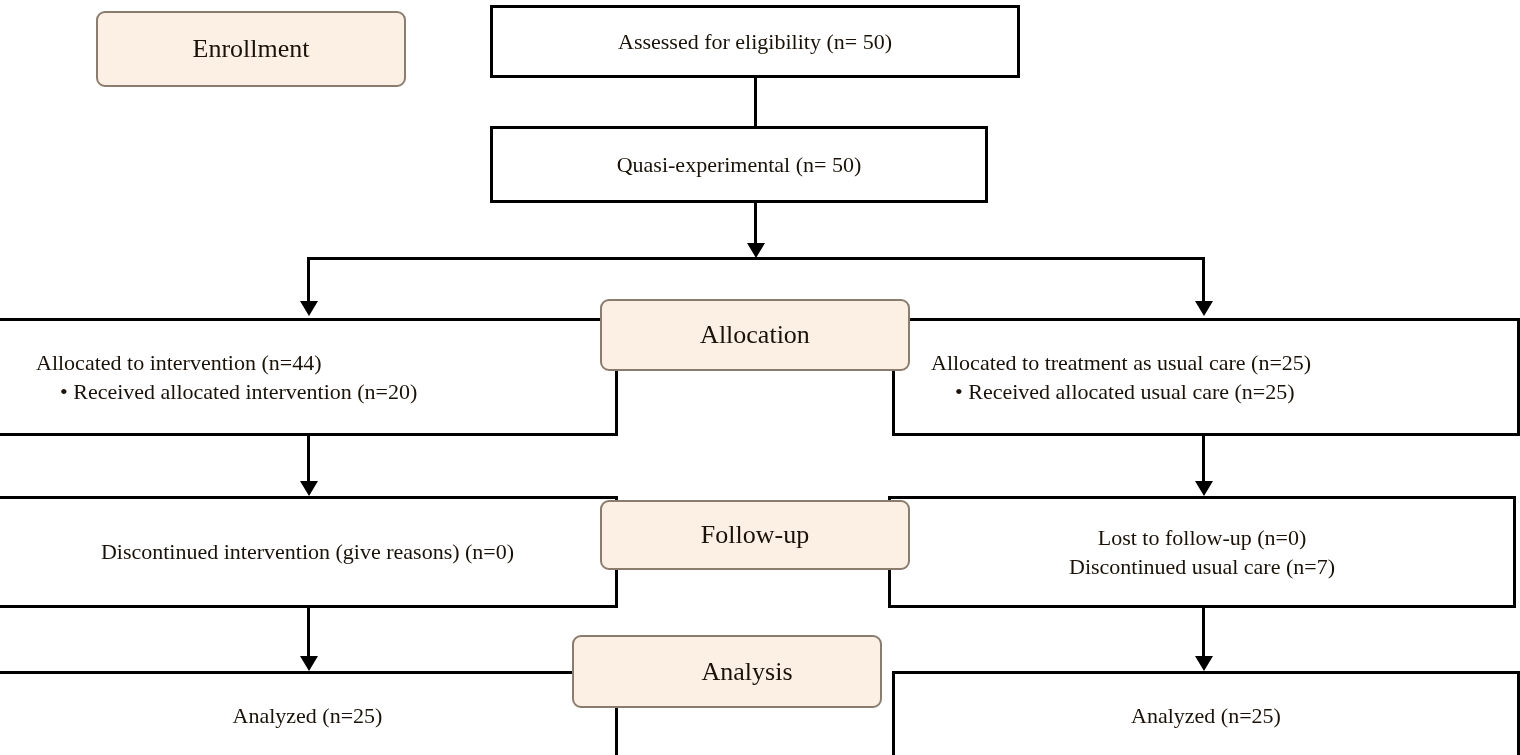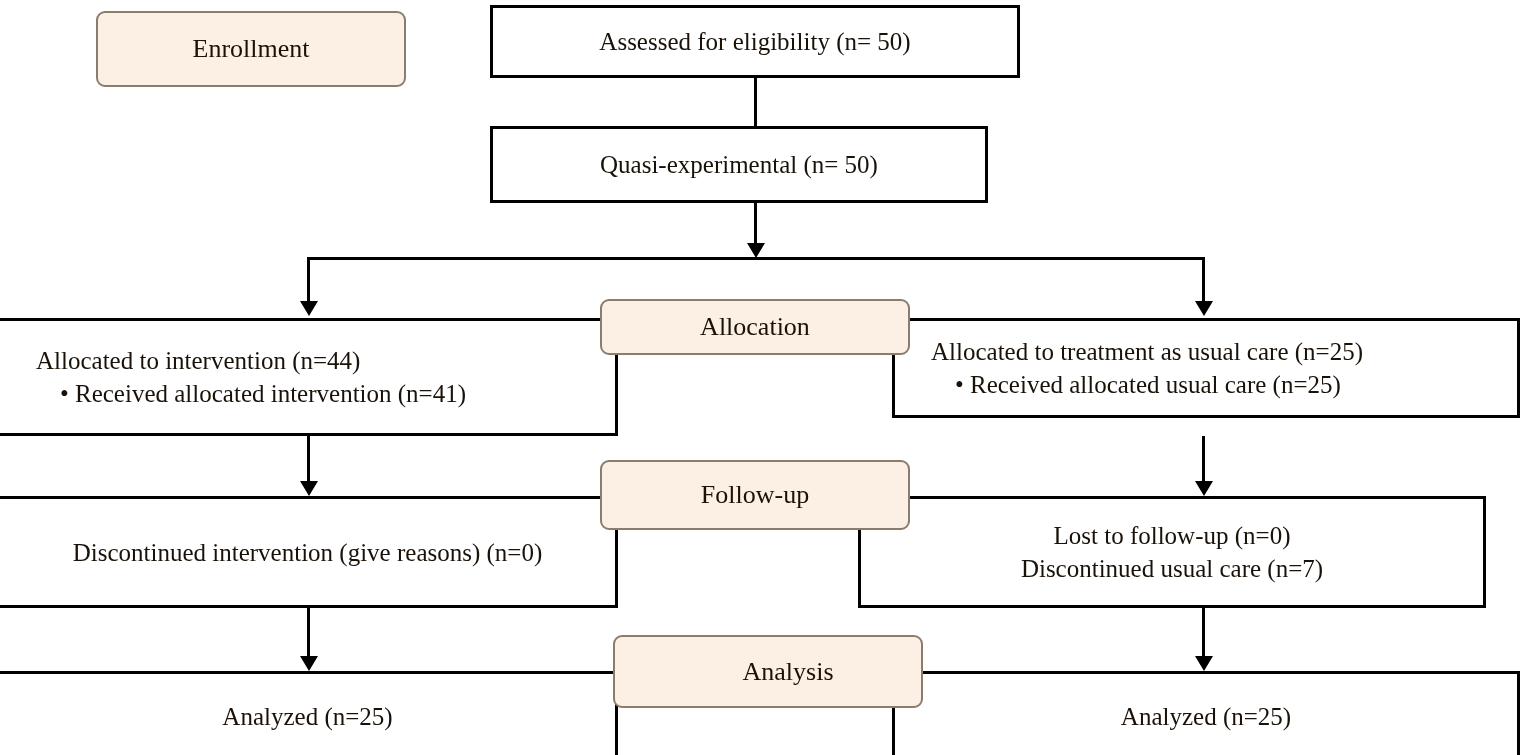--- a/index.html
+++ b/index.html
@@ -26,21 +26,21 @@
     background: #ffffff;
     border: 3px solid #000000;
     display: flex;
     flex-direction: column;
     justify-content: center;
     z-index: 2;
   }
   .box .line {
     display: block;
     white-space: nowrap;
-    font-size: 25px;
+    font-size: 22px;
     line-height: 1.32;
     color: #1a1208;
   }
   .box.center { align-items: center; text-align: center; }
   .box.center .line { text-align: center; }
   .box.leftpad { align-items: flex-start; padding-left: 36px; text-align: left; }
 
   
   .badge {
     position: absolute;
@@ -105,62 +105,62 @@
   <div class="hline" style="left:307px; top:257px; width:898px;"></div>
 
   <div class="vline" style="left:307px; top:257px; height:46px;"></div>
   <div class="arrowhead" style="left:300px; top:301px;"></div>
 
   <div class="vline" style="left:1202px; top:257px; height:46px;"></div>
   <div class="arrowhead" style="left:1195px; top:301px;"></div>
 
   <div class="box leftpad" style="left:-3px; top:318px; width:621px; height:118px;">
     <span class="line">Allocated to intervention (n=44)</span>
-    <span class="line bullet-line" style="padding-left:24px;">• Received allocated intervention (n=41)</span>
+    <span class="line bullet-line" style="padding-left:24px;">• Received allocated intervention (n=20)</span>
   </div>
 
-  <div class="box leftpad" style="left:892px; top:318px; width:628px; height:100px;">
+  <div class="box leftpad" style="left:892px; top:318px; width:628px; height:118px;">
     <span class="line">Allocated to treatment as usual care (n=25)</span>
     <span class="line bullet-line" style="padding-left:24px;">• Received allocated usual care (n=25)</span>
   </div>
 
-  <div class="badge" style="left:600px; top:299px; width:310px; height:56px;">
+  <div class="badge" style="left:600px; top:299px; width:310px; height:72px;">
     <span>Allocation</span>
   </div>
 
   <div class="vline" style="left:307px; top:436px; height:46px;"></div>
   <div class="arrowhead" style="left:300px; top:481px;"></div>
 
   <div class="vline" style="left:1202px; top:436px; height:46px;"></div>
   <div class="arrowhead" style="left:1195px; top:481px;"></div>
 
   <div class="box center" style="left:-3px; top:496px; width:621px; height:112px;">
     <span class="line">Discontinued intervention (give reasons) (n=0)</span>
   </div>
 
-  <div class="box center" style="left:858px; top:496px; width:628px; height:112px;">
+  <div class="box center" style="left:888px; top:496px; width:628px; height:112px;">
     <span class="line">Lost to follow-up (n=0)</span>
     <span class="line">Discontinued usual care (n=7)</span>
   </div>
 
-  <div class="badge" style="left:600px; top:460px; width:310px; height:70px;align-items:center;">
+  <div class="badge" style="left:600px; top:500px; width:310px; height:70px;align-items:center;">
     <span>Follow-up</span>
   </div>
 
   <div class="vline" style="left:307px; top:608px; height:50px;"></div>
   <div class="arrowhead" style="left:300px; top:656px;"></div>
 
   <div class="vline" style="left:1202px; top:608px; height:50px;"></div>
   <div class="arrowhead" style="left:1195px; top:656px;"></div>
 
   <div class="box center" style="left:-3px; top:671px; width:621px; height:90px;">
     <span class="line">Analyzed (n=25)</span>
   </div>
 
   <div class="box center" style="left:892px; top:671px; width:628px; height:90px;">
     <span class="line">Analyzed (n=25)</span>
   </div>
 
-  <div class="badge" style="left:613px; top:635px; width:310px; height:73px;padding-left:40px;">
+  <div class="badge" style="left:572px; top:635px; width:310px; height:73px;padding-left:40px;">
     <span>Analysis</span>
   </div>
 
 </div>
 
 </body></html>

